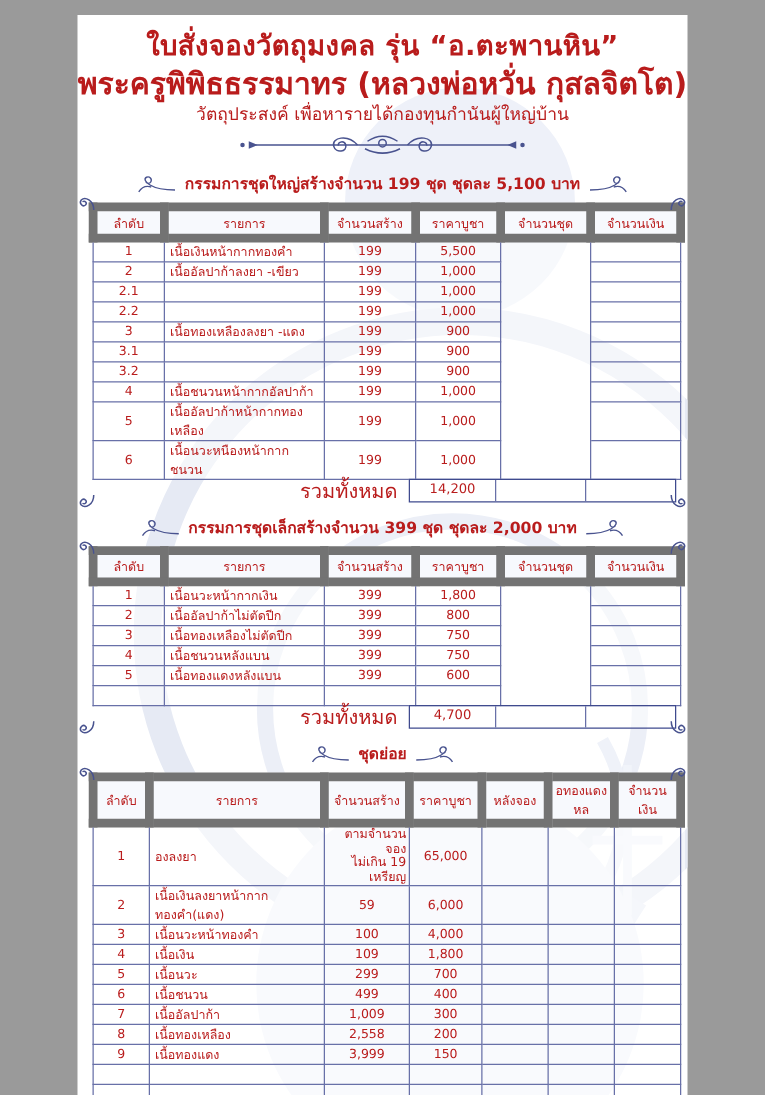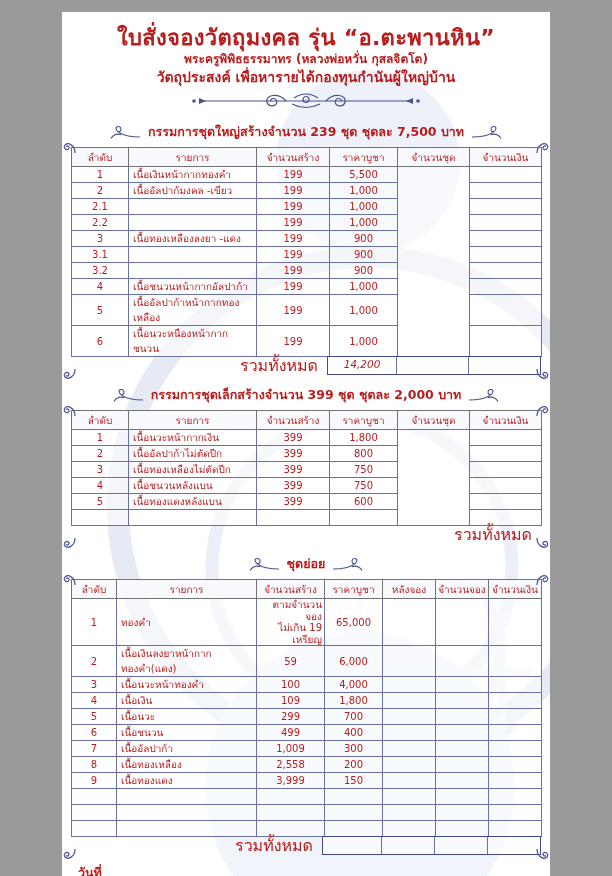--- a/index.html
+++ b/index.html
@@ -5,42 +5,42 @@
   html,body{margin:0;padding:0;background:#9a9a9a;}
   .page{
     position:relative;width:488px;height:876px;margin:12px auto;background:#ffffff;
     font-family:"DejaVu Sans","Liberation Sans",sans-serif;color:#b91c1c;overflow:hidden;
   }
   .wm{position:absolute;left:0;top:0;z-index:0;pointer-events:none;}
   .content{position:relative;z-index:1;}
   
   .hdr{text-align:center;padding-top:12px;line-height:1.25;}
   .hdr .t1{font-size:22px;font-weight:bold;letter-spacing:.3px;}
-  .hdr .t2{font-size:12px;font-weight:bold;}
-  .hdr .t3{font-size:14px;font-weight:bold;margin-top:2px;}
+  .hdr .t2{font-size:24px;font-weight:bold;}
+  .hdr .t3{font-size:14px;font-weight:normal;margin-top:2px;}
   .divider{margin:4px auto 0;display:block;}
   
   .sec{margin-top:10px;}
   .sec-head{display:flex;align-items:center;justify-content:center;gap:7px;margin-bottom:5px;}
   .sec-title{font-size:12.5px;font-weight:bold;white-space:nowrap;}
   .flo{flex:0 0 auto;display:block;}
   .tbl-wrap{position:relative;width:470px;margin:0 auto;}
   table{border-collapse:collapse;table-layout:fixed;width:470px;border:1.6px solid #3f4a8e;background:rgba(255,255,255,.55);}
-  th{border:1px solid #737373;font-size:10px;font-weight:normal;height:18px;padding:0 2px;background:#f7f9fd;}
+  th{border:7px solid #737373;font-size:10px;font-weight:normal;height:18px;padding:0 2px;background:#f7f9fd;}
   td{border:1px solid #6870a8;font-size:10px;height:15px;padding:0 4px;overflow:hidden;}
   td.c{text-align:center;padding:0 2px;}
   td.item{text-align:left;}
   td.sub{padding-left:52%;}
   td.note{font-size:10px;line-height:1.15;white-space:pre-line;text-align:right;}
   td.merged{background:transparent;}
   .total-row{display:flex;justify-content:flex-end;align-items:stretch;width:470px;margin:0 auto;height:18px;}
   .total-label{font-size:16px;line-height:18px;margin-right:9px;}
   .total-box{display:flex;border:1.6px solid #3f4a8e;margin-top:-1px;background:rgba(255,255,255,.55);}
   .tcell{box-sizing:border-box;border-left:1px solid #6870a8;font-size:10.5px;text-align:center;line-height:15px;}
-  .tcell:first-child{border-left:none;font-style:italic;}
+  .tcell:first-child{border-left:none;}
   
   .corner{position:absolute;width:13px;height:13px;}
   .corner.tl{left:-8px;top:-6px;transform:scaleX(-1);}
   .corner.tr{right:-8px;top:-6px;}
   .corner.bl{left:-8px;bottom:-6px;transform:scale(-1,-1);}
   .corner.br{right:-8px;bottom:-6px;transform:scaleY(-1);}
   
   .bottom{padding:8px 18px 0 16px;font-size:12.5px;font-weight:bold;}
   .frow{display:flex;align-items:center;margin-bottom:3px;}
   .dots{border-bottom:1.6px dotted #6b76ad;height:13px;}
@@ -87,21 +87,21 @@
     </div>
 
     <div class="sec">
       <div class="sec-head">
         <svg class="flo" width="34" height="15" viewBox="0 0 34 15">
           <g stroke="#49538f" fill="none" stroke-width="1.1">
             <path d="M33 12 C24 12 18 11 13 8 C9 5.6 8 2.8 10.2 1.8 C12.6 .8 15 3.2 13.6 5.6 C12.5 7.4 9.8 6.8 9.6 4.8"></path>
             <path d="M4 13.5 C6.5 9.5 10 8.4 14 9.6"></path>
           </g>
         </svg>
-        <span class="sec-title">กรรมการชุดใหญ่สร้างจำนวน 239 ชุด ชุดละ 7,500 บาท</span>
+        <span class="sec-title">กรรมการชุดใหญ่สร้างจำนวน 199 ชุด ชุดละ 5,100 บาท</span>
         <svg class="flo" width="34" height="15" viewBox="0 0 34 15" style="transform:scaleX(-1)">
           <g stroke="#49538f" fill="none" stroke-width="1.1">
             <path d="M33 12 C24 12 18 11 13 8 C9 5.6 8 2.8 10.2 1.8 C12.6 .8 15 3.2 13.6 5.6 C12.5 7.4 9.8 6.8 9.6 4.8"></path>
             <path d="M4 13.5 C6.5 9.5 10 8.4 14 9.6"></path>
           </g>
         </svg>
       </div>
       <div class="tbl-wrap">
         <svg class="corner tl" viewBox="0 0 13 13">
             <path d="M1 12 C1 4 8 1 11 4 C13 6.5 10 10 7.6 8 C6 6.5 8 4 10 5.4" fill="none" stroke="#49538f" stroke-width="1.2"></path>
@@ -138,21 +138,21 @@
               <tr>
                 <td class="c">1</td>
                 <td class="item">เนื้อเงินหน้ากากทองคำ</td>
                 <td class="c">199</td>
                 <td class="c">5,500</td>
                 <td class="c merged" rowspan="10"></td>
                 <td class="c"></td>
               </tr>
               <tr>
                 <td class="c">2</td>
-                <td class="item">เนื้ออัลปาก้มงคล  -เขียว</td>
+                <td class="item">เนื้ออัลปาก้าลงยา  -เขียว</td>
                 <td class="c">199</td>
                 <td class="c">1,000</td>
                 <td class="c"></td>
               </tr>
               <tr>
                 <td class="c">2.1</td>
                 <td class="item sub">-เหลือง</td>
                 <td class="c">199</td>
                 <td class="c">1,000</td>
                 <td class="c"></td>
@@ -308,20 +308,25 @@
                 <td class="c"></td>
                 <td class="item"></td>
                 <td class="c"></td>
                 <td class="c"></td>
                 <td class="c"></td>
               </tr>
             </tbody>
           </table>
         <div class="total-row">
           <span class="total-label">รวมทั้งหมด</span>
+          <div class="total-box">
+              <div class="tcell" style="width: 68px;">4,700</div>
+              <div class="tcell" style="width: 72px;"></div>
+              <div class="tcell" style="width: 72px;"></div>
+            </div>
         </div>
       </div>
     </div>
 
     <div class="sec">
       <div class="sec-head">
         <svg class="flo" width="34" height="15" viewBox="0 0 34 15">
           <g stroke="#49538f" fill="none" stroke-width="1.1">
             <path d="M33 12 C24 12 18 11 13 8 C9 5.6 8 2.8 10.2 1.8 C12.6 .8 15 3.2 13.6 5.6 C12.5 7.4 9.8 6.8 9.6 4.8"></path>
             <path d="M4 13.5 C6.5 9.5 10 8.4 14 9.6"></path>
@@ -358,28 +363,28 @@
               <col style="width: 53px;">
               <col style="width: 53px;">
             </colgroup>
             <thead>
               <tr>
                 <th>ลำดับ</th>
                 <th>รายการ</th>
                 <th>จำนวนสร้าง</th>
                 <th>ราคาบูชา</th>
                 <th>หลังจอง</th>
-                <th>จำนวนจอง</th>
+                <th>อทองแดงหล</th>
                 <th>จำนวนเงิน</th>
               </tr>
             </thead>
             <tbody>
               <tr>
                 <td class="c">1</td>
-                <td class="item">ทองคำ</td>
+                <td class="item">องลงยา</td>
                 <td class="c note">ตามจำนวนจอง
 ไม่เกิน 19 เหรียญ</td>
                 <td class="c">65,000</td>
                 <td class="c"></td>
                 <td class="c"></td>
                 <td class="c"></td>
               </tr>
               <tr>
                 <td class="c">2</td>
                 <td class="item">เนื้อเงินลงยาหน้ากากทองคำ(แดง)</td>

